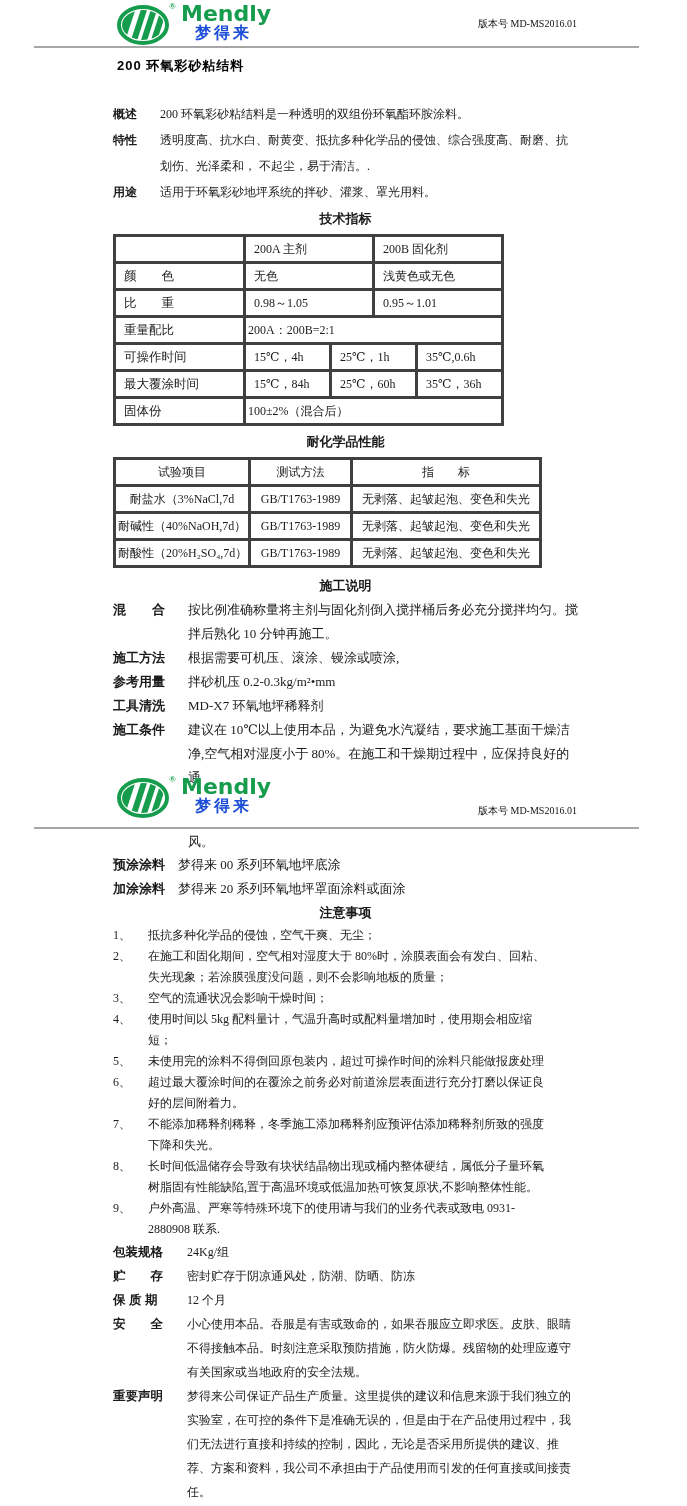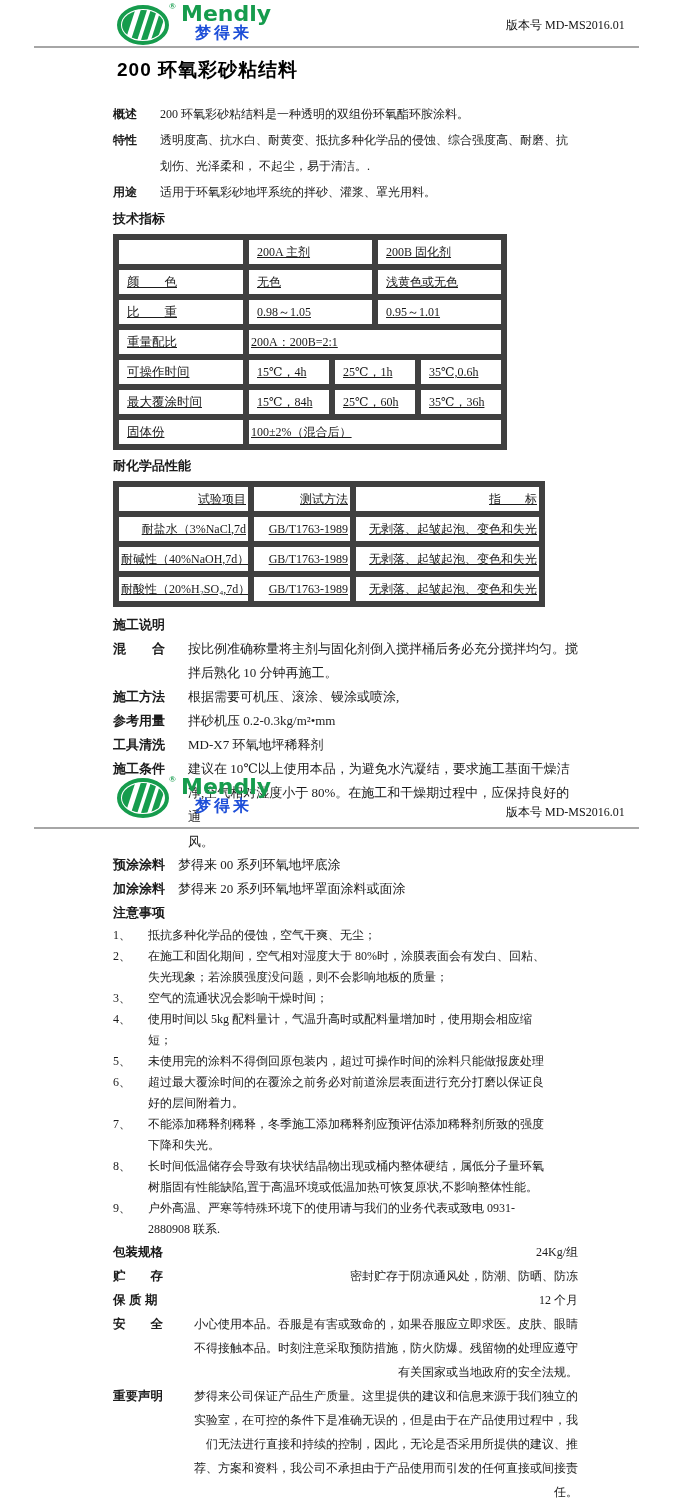--- a/index.html
+++ b/index.html
@@ -8,55 +8,55 @@
     font-family:"Liberation Serif","DejaVu Serif",serif;color:#1b1b1b;overflow:hidden;
   }
   
   .logo-row{position:absolute;left:117px;display:flex;align-items:flex-start;}
   .logo-mark{position:relative;width:58px;height:42px;flex:none;}
   .brand-text{margin-left:6px;padding-top:1px;}
   .brand-en{font-family:"DejaVu Sans","Liberation Sans",sans-serif;font-weight:bold;
             font-size:22px;line-height:20px;color:#169c4d;letter-spacing:0px;}
   .brand-cn{font-family:"DejaVu Sans","Liberation Sans",sans-serif;font-weight:bold;
             font-size:16px;line-height:18px;color:#1d4ed8;letter-spacing:3px;margin-left:14px;}
-  .version{position:absolute;left:506px;font-size:12px;color:#111;}
+  .version{position:absolute;left:478px;font-size:10px;color:#111;}
   .rule{position:absolute;left:34px;width:605px;border-top:2px solid #a6a6a6;}
   .page-title{position:absolute;left:117px;font-family:"Liberation Sans","DejaVu Sans",sans-serif;
-              font-weight:bold;font-size:19px;color:#000;letter-spacing:1px;}
+              font-weight:bold;font-size:13px;color:#000;letter-spacing:1px;}
   
   .body-col{position:absolute;left:113px;width:465px;}
   .defrow{display:flex;line-height:26px;font-size:12px;}
   .defrow .lbl{width:47px;flex:none;font-family:"Liberation Sans","DejaVu Sans",sans-serif;font-weight:bold;}
   .defrow .val{flex:1;}
   .sec-head{font-family:"Liberation Sans","DejaVu Sans",sans-serif;font-weight:bold;
-            font-size:13px;line-height:24px;}
+            font-size:13px;line-height:24px;text-align:center;}
   
   table{border-collapse:collapse;table-layout:fixed;}
-  td{border:6px solid #404040;height:24px;font-size:12px;padding:0 2px 0 8px;vertical-align:middle;
-     overflow:hidden;white-space:nowrap;text-decoration:underline;}
+  td{border:3px solid #404040;height:24px;font-size:12px;padding:0 2px 0 8px;vertical-align:middle;
+     overflow:hidden;white-space:nowrap;}
   .t1{width:388px;margin:3px 0 4px 0;}
   .t2{width:426px;margin:3px 0 6px 0;}
-  .t2 td{text-align:right;padding:0 2px;}
+  .t2 td{text-align:center;padding:0 2px;}
   td.center{text-align:left;padding:0 2px;}
   td.rowlbl{font-size:12.5px;}
   
   .crow{display:flex;line-height:24px;font-size:13px;}
   .crow .lbl{width:75px;flex:none;font-family:"Liberation Sans","DejaVu Sans",sans-serif;font-weight:bold;}
   .crow .val{flex:1;}
   
   .cont-line{margin-left:75px;line-height:22px;font-size:13px;}
   .coatrow{display:flex;line-height:24px;font-size:13px;}
   .coatrow .lbl{width:65px;flex:none;font-family:"Liberation Sans","DejaVu Sans",sans-serif;font-weight:bold;}
   .coatrow .val{flex:1;}
   .note{display:flex;line-height:21px;font-size:12px;}
   .note .num{width:35px;flex:none;}
   .note .txt{flex:1;padding-right:26px;}
   .frow{display:flex;line-height:24px;font-size:12px;}
   .frow .lbl{width:74px;flex:none;font-family:"Liberation Sans","DejaVu Sans",sans-serif;font-weight:bold;font-size:12.5px;}
-  .frow .val{flex:1;text-align:right;}
+  .frow .val{flex:1;}
   .reg{position:absolute;top:-2px;left:52px;font-size:9px;color:#169c4d;font-weight:bold;}
 </style>
 </head>
 <body>
 
 <div class="sheet">
 
   <div class="logo-row" style="top:3px;">
     <div class="logo-mark">
       <svg width="58" height="42" viewBox="0 0 58 42">

